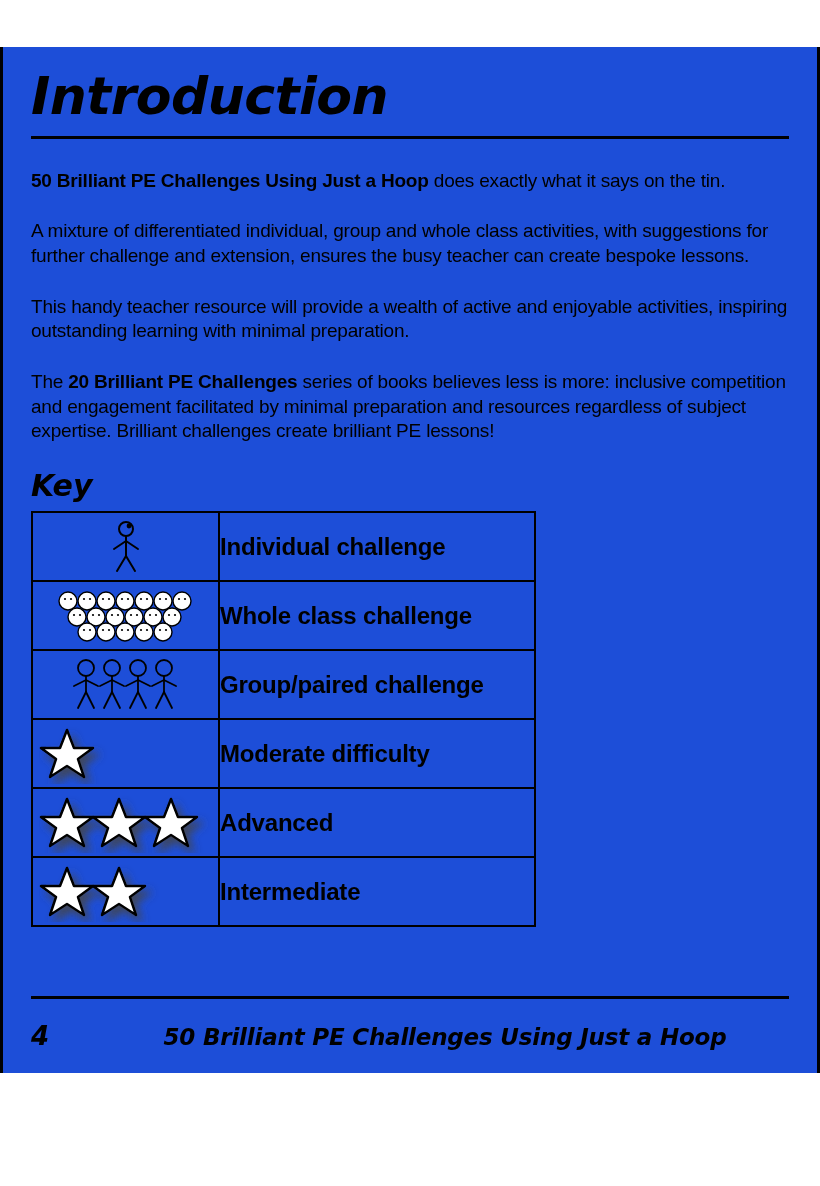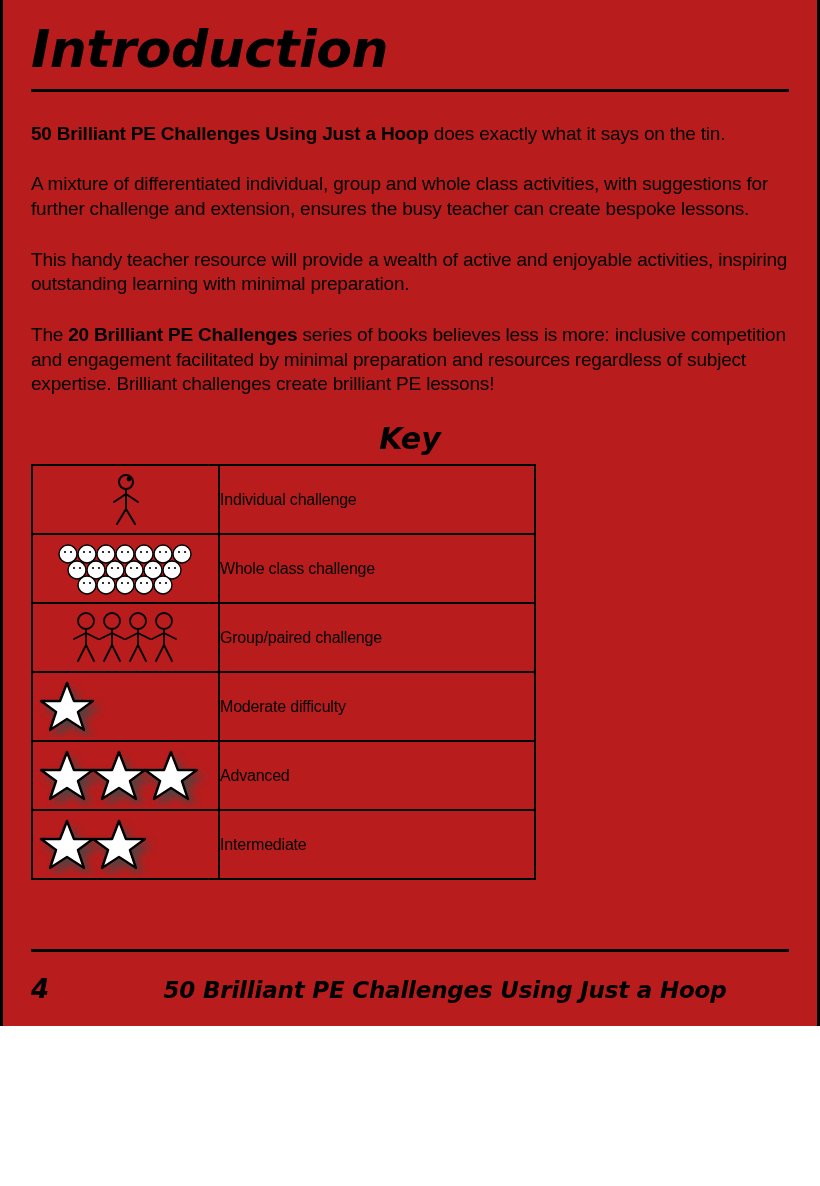--- a/index.html
+++ b/index.html
@@ -14,21 +14,22 @@
     color: #000000;
     overflow: hidden;
   }
   .page {
     position: relative;
     width: 820px;
     height: 1026px;
     box-sizing: border-box;
     border-left: 3px solid #000;
     border-right: 3px solid #000;
-    background: #b91c1c;
+    background: #1d4ed8;
+    margin-top: 47px;
   }
   .page-inner {
     position: absolute;
     left: 28px;
     right: 28px;
     top: 0;
     bottom: 0;
   }
   .title {
     font-family: "DejaVu Sans", sans-serif;
@@ -51,42 +52,42 @@
   }
   .body-text.first { margin-top: 30px; }
   .body-text b { font-weight: 700; }
 
   .key-heading {
     font-family: "DejaVu Sans", sans-serif;
     font-style: italic;
     font-weight: 700;
     font-size: 30px;
     margin: 24px 0 8px 0;
-    text-align: center;
   }
 
   table.key-table {
     border-collapse: collapse;
     width: 505px;
     table-layout: fixed;
   }
   table.key-table td {
     border: 2px solid #000;
     vertical-align: middle;
     padding: 0;
   }
   td.icon-cell {
     width: 185px;
     height: 67px;
     text-align: center;
   }
   td.label-cell {
     padding-left: 14px;
-    font-size: 16px;
+    font-size: 24px;
     letter-spacing: -0.2px;
+    font-weight: bold;
   }
   .icon-wrap {
     display: flex;
     align-items: center;
     justify-content: center;
     height: 100%;
     width: 100%;
   }
 
   .footer-rule {

